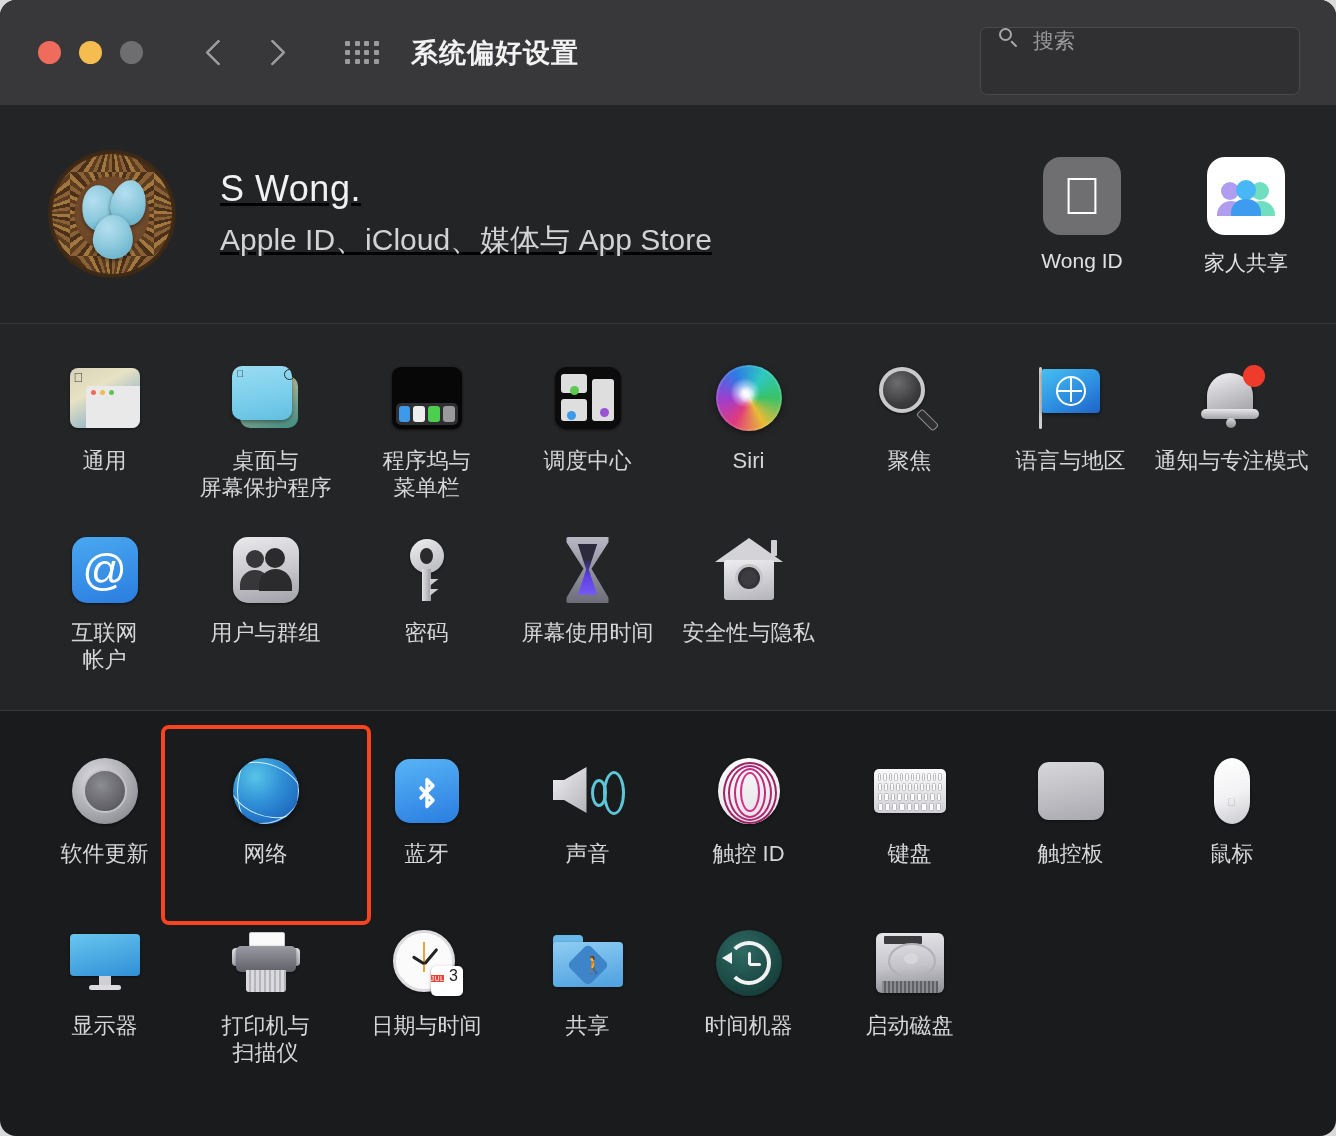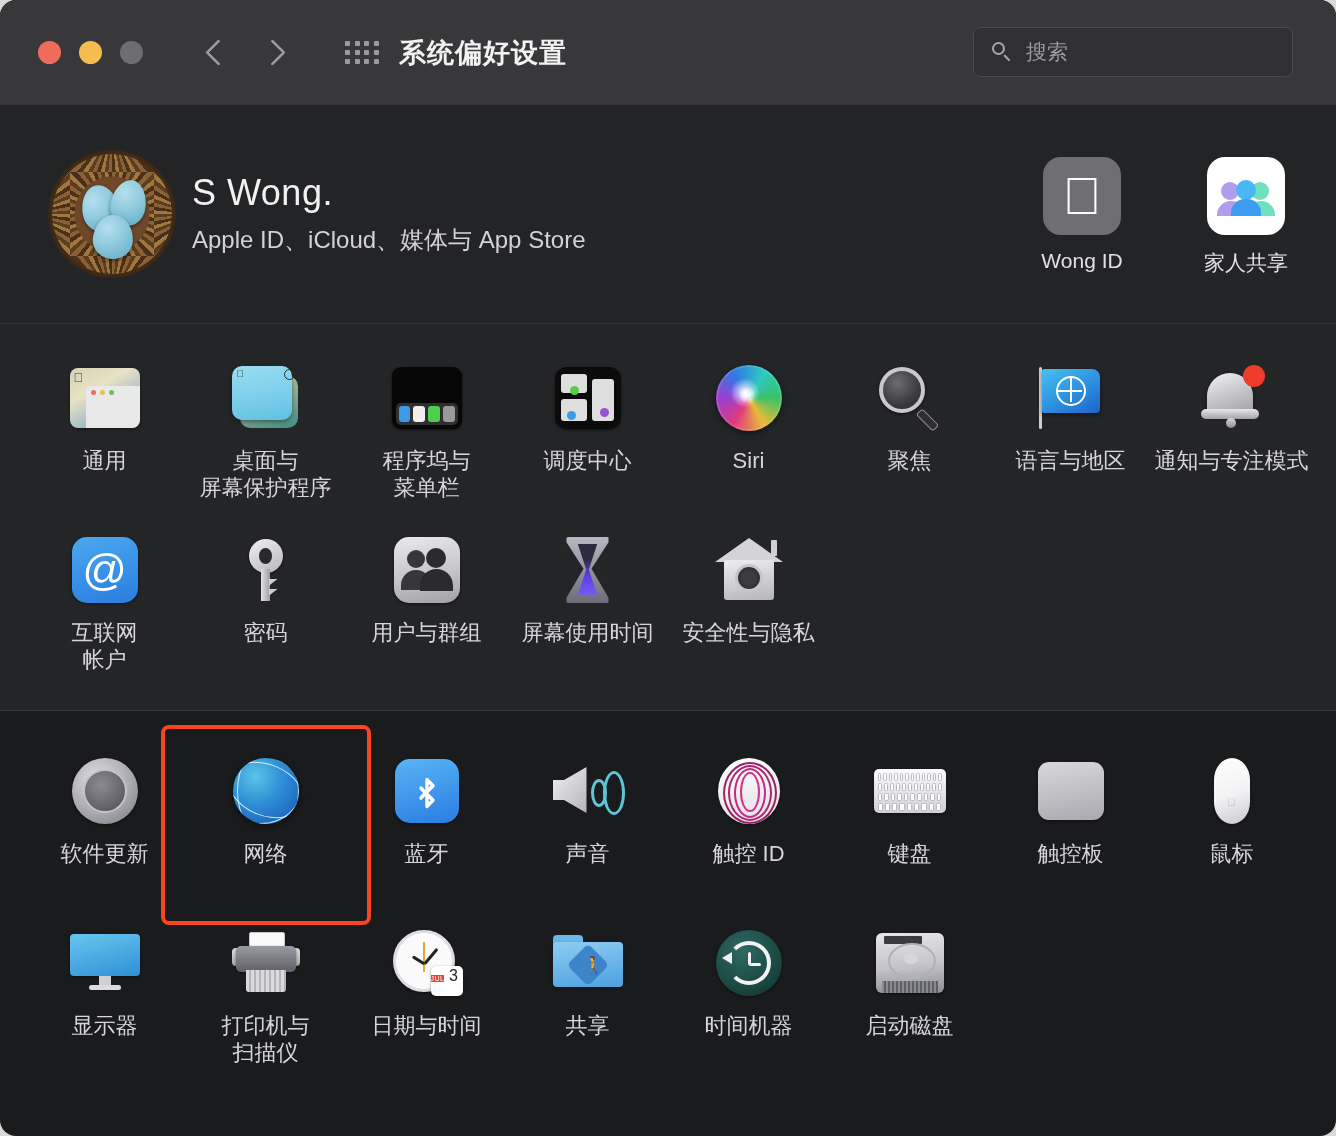--- a/index.html
+++ b/index.html
@@ -74,38 +74,38 @@
     grid-template-columns: repeat(4, 1fr);
     grid-gap: 4px;
   }
   #grid-icon i {
     display: block;
     width: 5px; height: 5px;
     background: #9b9b9d;
     border-radius: 1px;
   }
   #win-title {
-    margin-left: 20px;
+    margin-left: 32px;
     color: #f2f2f3;
     font-size: 27px;
     font-weight: bold;
     letter-spacing: 1px;
     white-space: nowrap;
   }
   #searchbox {
     position: absolute;
-    right: 43px;
+    right: 36px;
     top: 27px;
     width: 320px;
-    height: 50px;
+    height: 68px;
     border: 1px solid #4a4a4c;
     border-radius: 7px;
     background: #303032;
     display: flex;
-    align-items: center;
+    align-items: flex-start;
     box-sizing: border-box;
   }
   #searchbox .mag {
     width: 20px; height: 20px;
     margin-left: 18px;
     position: relative;
     flex: none;
   }
   #searchbox .mag::before {
     content: "";
@@ -176,30 +176,30 @@
   .egg {
     position: absolute;
     border-radius: 50% 50% 50% 50% / 58% 58% 42% 42%;
     background: radial-gradient(circle at 35% 30%, #b4dfef 0%, #8ecadd 45%, #5aa8c4 100%);
     box-shadow: 0 2px 4px rgba(0,0,0,.45);
   }
   .egg1 { width: 37px; height: 47px; left: 34px; top: 35px; transform: rotate(-12deg); }
   .egg2 { width: 35px; height: 46px; left: 63px; top: 30px; transform: rotate(10deg); }
   .egg3 { width: 40px; height: 44px; left: 45px; top: 65px; transform: rotate(4deg); }
 
-  #acct-text { margin-left: 16px; }
+  #acct-text { margin-left: 44px; text-decoration: underline; }
   #acct-name {
     color: #f1f1f2;
     font-size: 36px;
     letter-spacing: .5px;
   }
   #acct-sub {
     margin-top: 10px;
     color: #d3d3d5;
-    font-size: 24px;
+    font-size: 30px;
   }
   #acct-shortcuts {
     position: absolute;
     right: 34px;
     top: 52px;
     display: flex;
     gap: 52px;
   }
   .shortcut {
     width: 112px;
@@ -746,41 +746,41 @@
           <div class="ic-at">
               <span>@</span>
             </div>
         </div>
         <div class="cell-label">互联网
 帐户</div>
       </div>
 
       <div class="cell">
         <div class="icon-wrap">
+          <div class="ic-users">
+              <span class="p h1"></span>
+              <span class="p b1"></span>
+              <span class="p h2"></span>
+              <span class="p b2"></span>
+            </div>
+        </div>
+        <div class="cell-label">用户与群组</div>
+      </div>
+
+      <div class="cell">
+        <div class="icon-wrap">
           <div class="ic-key">
               <span class="head"></span>
               <span class="hole"></span>
               <span class="shaft"></span>
               <span class="b1"></span>
               <span class="b2"></span>
             </div>
         </div>
         <div class="cell-label">密码</div>
-      </div>
-
-      <div class="cell">
-        <div class="icon-wrap">
-          <div class="ic-users">
-              <span class="p h1"></span>
-              <span class="p b1"></span>
-              <span class="p h2"></span>
-              <span class="p b2"></span>
-            </div>
-        </div>
-        <div class="cell-label">用户与群组</div>
       </div>
 
 
       <div class="cell">
         <div class="icon-wrap">
           <div class="ic-hour">
               <span class="frame"></span>
               <span class="sand"></span>
             </div>
         </div>

